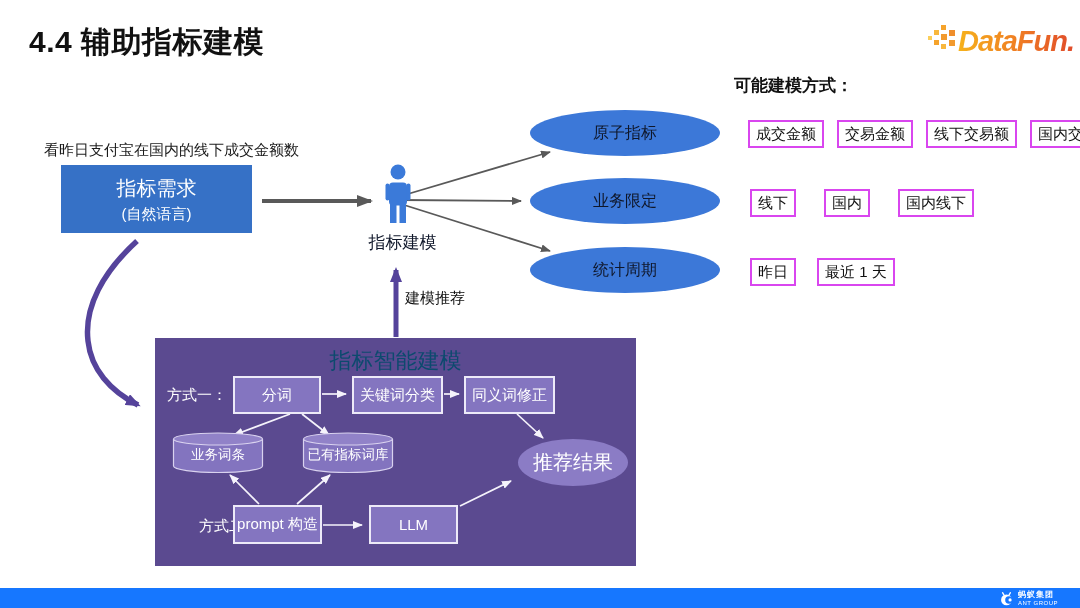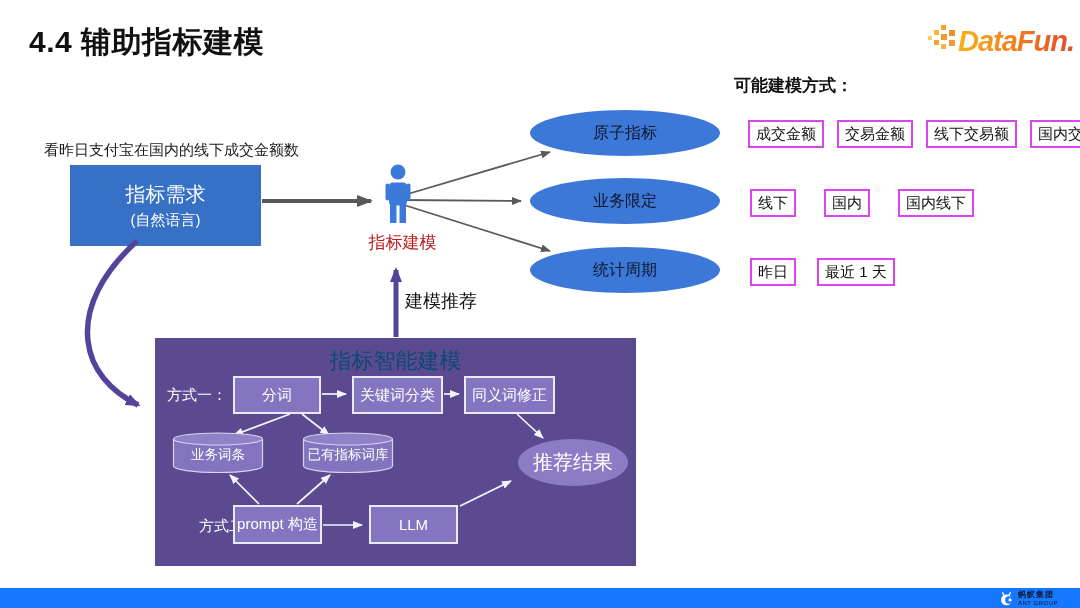--- a/index.html
+++ b/index.html
@@ -21,29 +21,29 @@
     background:linear-gradient(90deg,#F6B21B 0%,#EF7A24 55%,#E04B2A 100%);
     -webkit-background-clip:text; background-clip:text; color:transparent;
     letter-spacing:-1px;
   }
 
   
   #query-annotation { left:44px; top:141px; font-size:15px; color:#1a1a1a; }
 
   
   #requirement-box {
-    left:70px; top:165px; width:191px; height:81px; background:#3671C6;
+    left:61px; top:165px; width:191px; height:68px; background:#3671C6;
     color:#fff; display:flex; flex-direction:column; align-items:center; justify-content:center; gap:3px;
   }
   #requirement-box .t1 { font-size:20px; }
   #requirement-box .t2 { font-size:15px; }
 
   
-  #person-label { left:355px; top:231px; width:95px; text-align:center; font-size:17px; color:#b91c1c; }
-  #feedback-label { left:405px; top:289px; font-size:18px; color:#111; }
+  #person-label { left:355px; top:231px; width:95px; text-align:center; font-size:17px; color:#0f172a; }
+  #feedback-label { left:405px; top:289px; font-size:15px; color:#111; }
 
   
   .out-ellipse {
     left:530px; width:190px; height:46px; background:#3C78D8; border-radius:50%;
     color:#0f172a; font-size:16px; display:flex; align-items:center; justify-content:center;
   }
 
   
   #options-header { left:734px; top:74px; font-size:17px; font-weight:bold; color:#111; }
   .opt-row { display:flex; }
@@ -84,21 +84,21 @@
   }
 
   
   #arrow-layer { left:0; top:0; z-index:2; pointer-events:none; }
   #person-icon { left:381px; top:164px; z-index:3; }
 
   
   #footer-bar { left:0; top:588px; width:1080px; height:20px; background:#1677FF; z-index:4;
     display:flex; align-items:center; justify-content:flex-end; padding-right:22px; }
   #footer-logo { display:flex; align-items:center; gap:4px; }
-  #footer-text { display:flex; flex-direction:column; color:#0f172a; line-height:1; }
+  #footer-text { display:flex; flex-direction:column; color:#ffffff; line-height:1; }
   #footer-cn { font-size:8px; font-weight:bold; letter-spacing:1px; }
   #footer-en { font-size:6px; letter-spacing:0.5px; margin-top:1px; }
 </style>
 </head>
 <body>
 
 <div id="canvas">
 
   <div id="page-title" class="abs">4.4 辅助指标建模</div>
 

